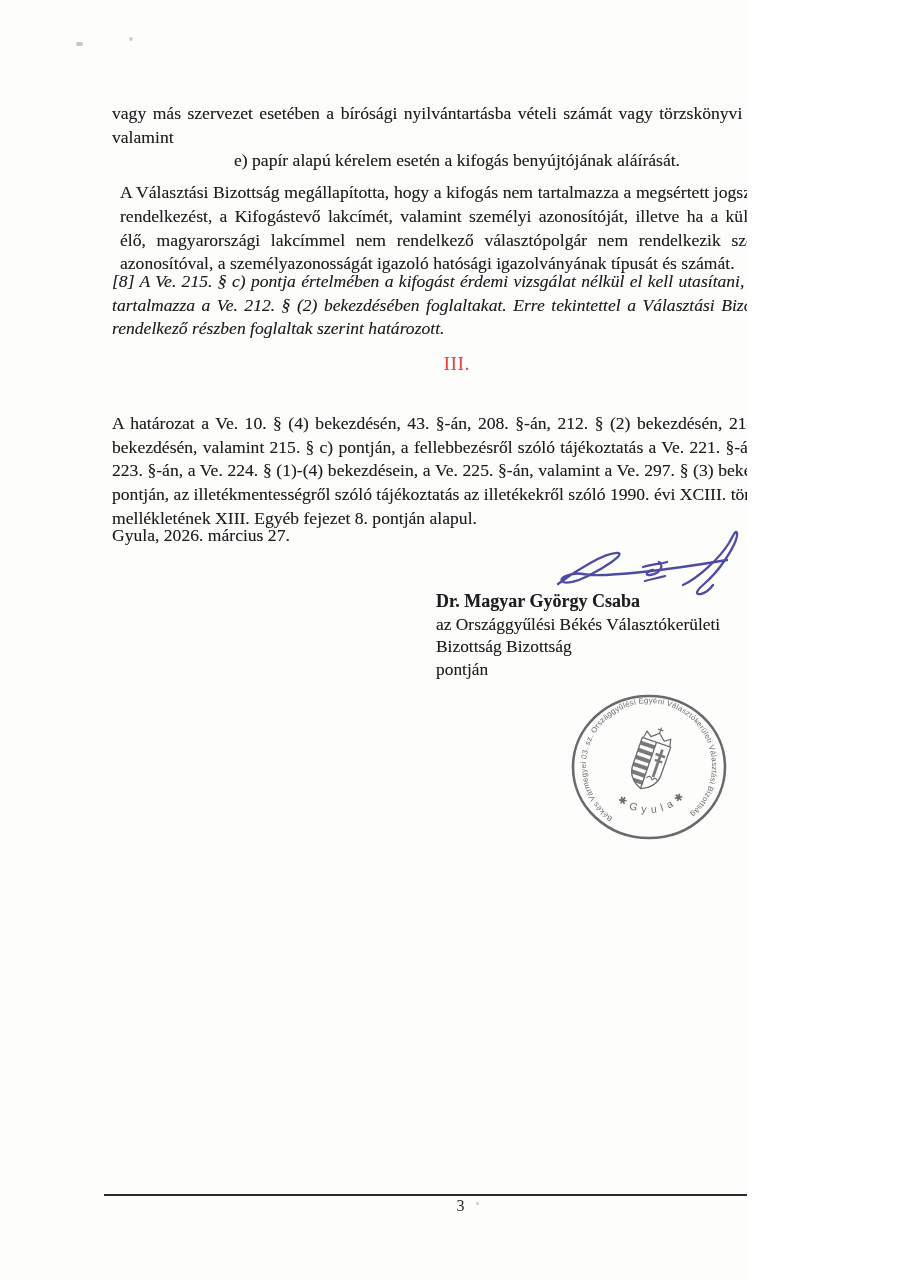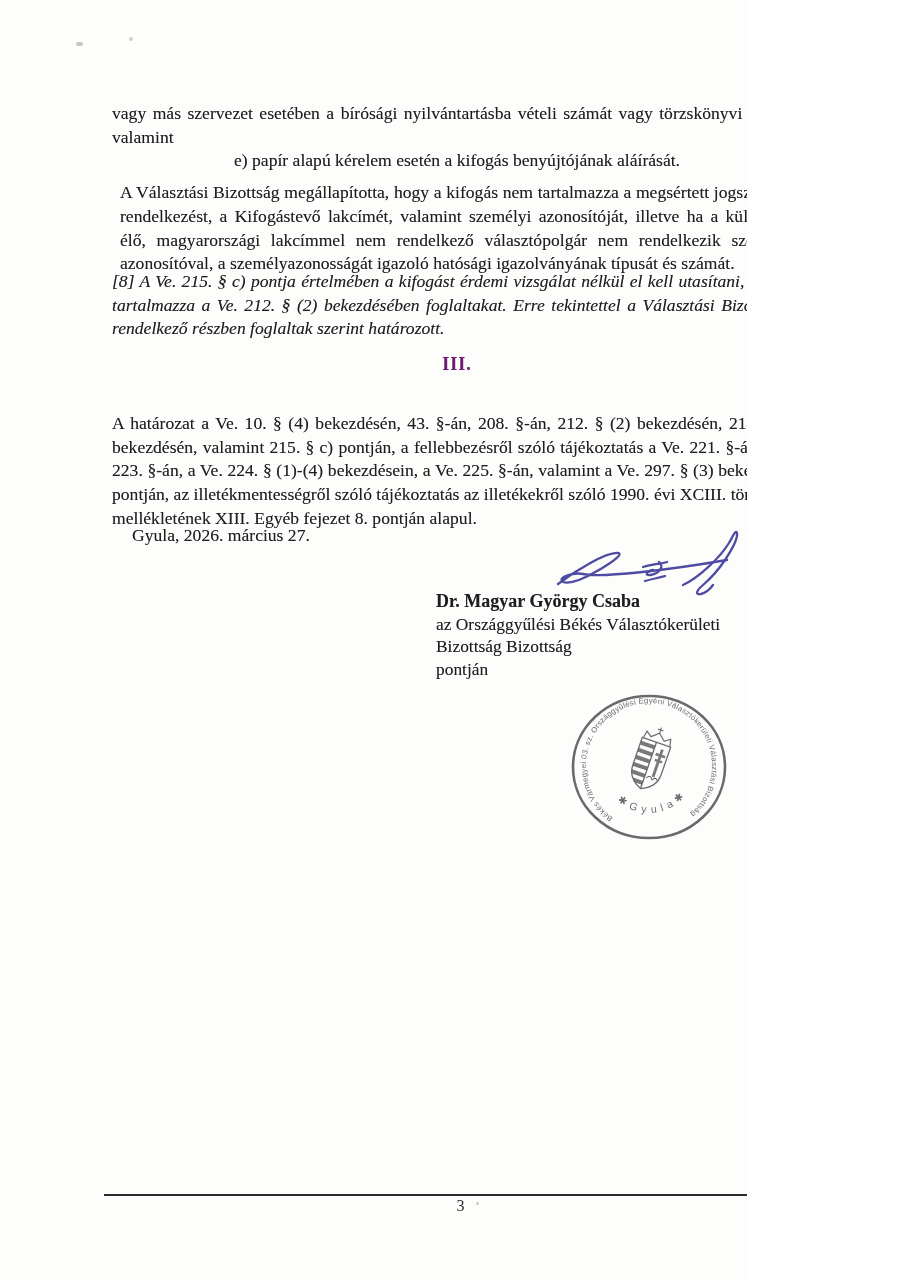--- a/index.html
+++ b/index.html
@@ -16,30 +16,29 @@
     left:112px; width:690px;
     font-size:17.6px; line-height:23.7px;
     text-align:justify;
     color:#1e1e1e;
     text-shadow:0 0 0.5px rgba(40,40,40,0.45);
   }
   #block-intro    { top:102px; }
   #block-finding  { top:270px;font-style:italic; }
   #section-heading {
     position:absolute; top:354px; left:112px; width:690px;
-    text-align:center; font-weight:bold; font-size:18px;
-    letter-spacing:1px; color:#701a75;
+    text-align:center; font-weight:normal; font-size:18px;
+    letter-spacing:1px; color:#ef4444;
     text-shadow:0 0 0.5px rgba(40,40,40,0.45);
   }
   #block-legal    { top:397px;margin-top:15px; }
   #date-line {
     position:absolute; top:525px; left:112px;
     font-size:17.6px; color:#1e1e1e;
     text-shadow:0 0 0.5px rgba(40,40,40,0.45);
-    margin-left:20px;
   }
   #signature-svg { position:absolute; left:540px; top:522px; }
   .sig-block {
     position:absolute; top:590px; left:436px; width:380px;
     text-align:left; font-size:17.4px; line-height:22.6px;
     color:#1e1e1e; text-shadow:0 0 0.5px rgba(40,40,40,0.45);
   }
   .sig-name { font-weight:bold; font-size:18px; }
   #stamp-svg { position:absolute; left:569px; top:694px; }
   .stamp-ring-text { font-family:"Liberation Sans","DejaVu Sans",sans-serif; }

